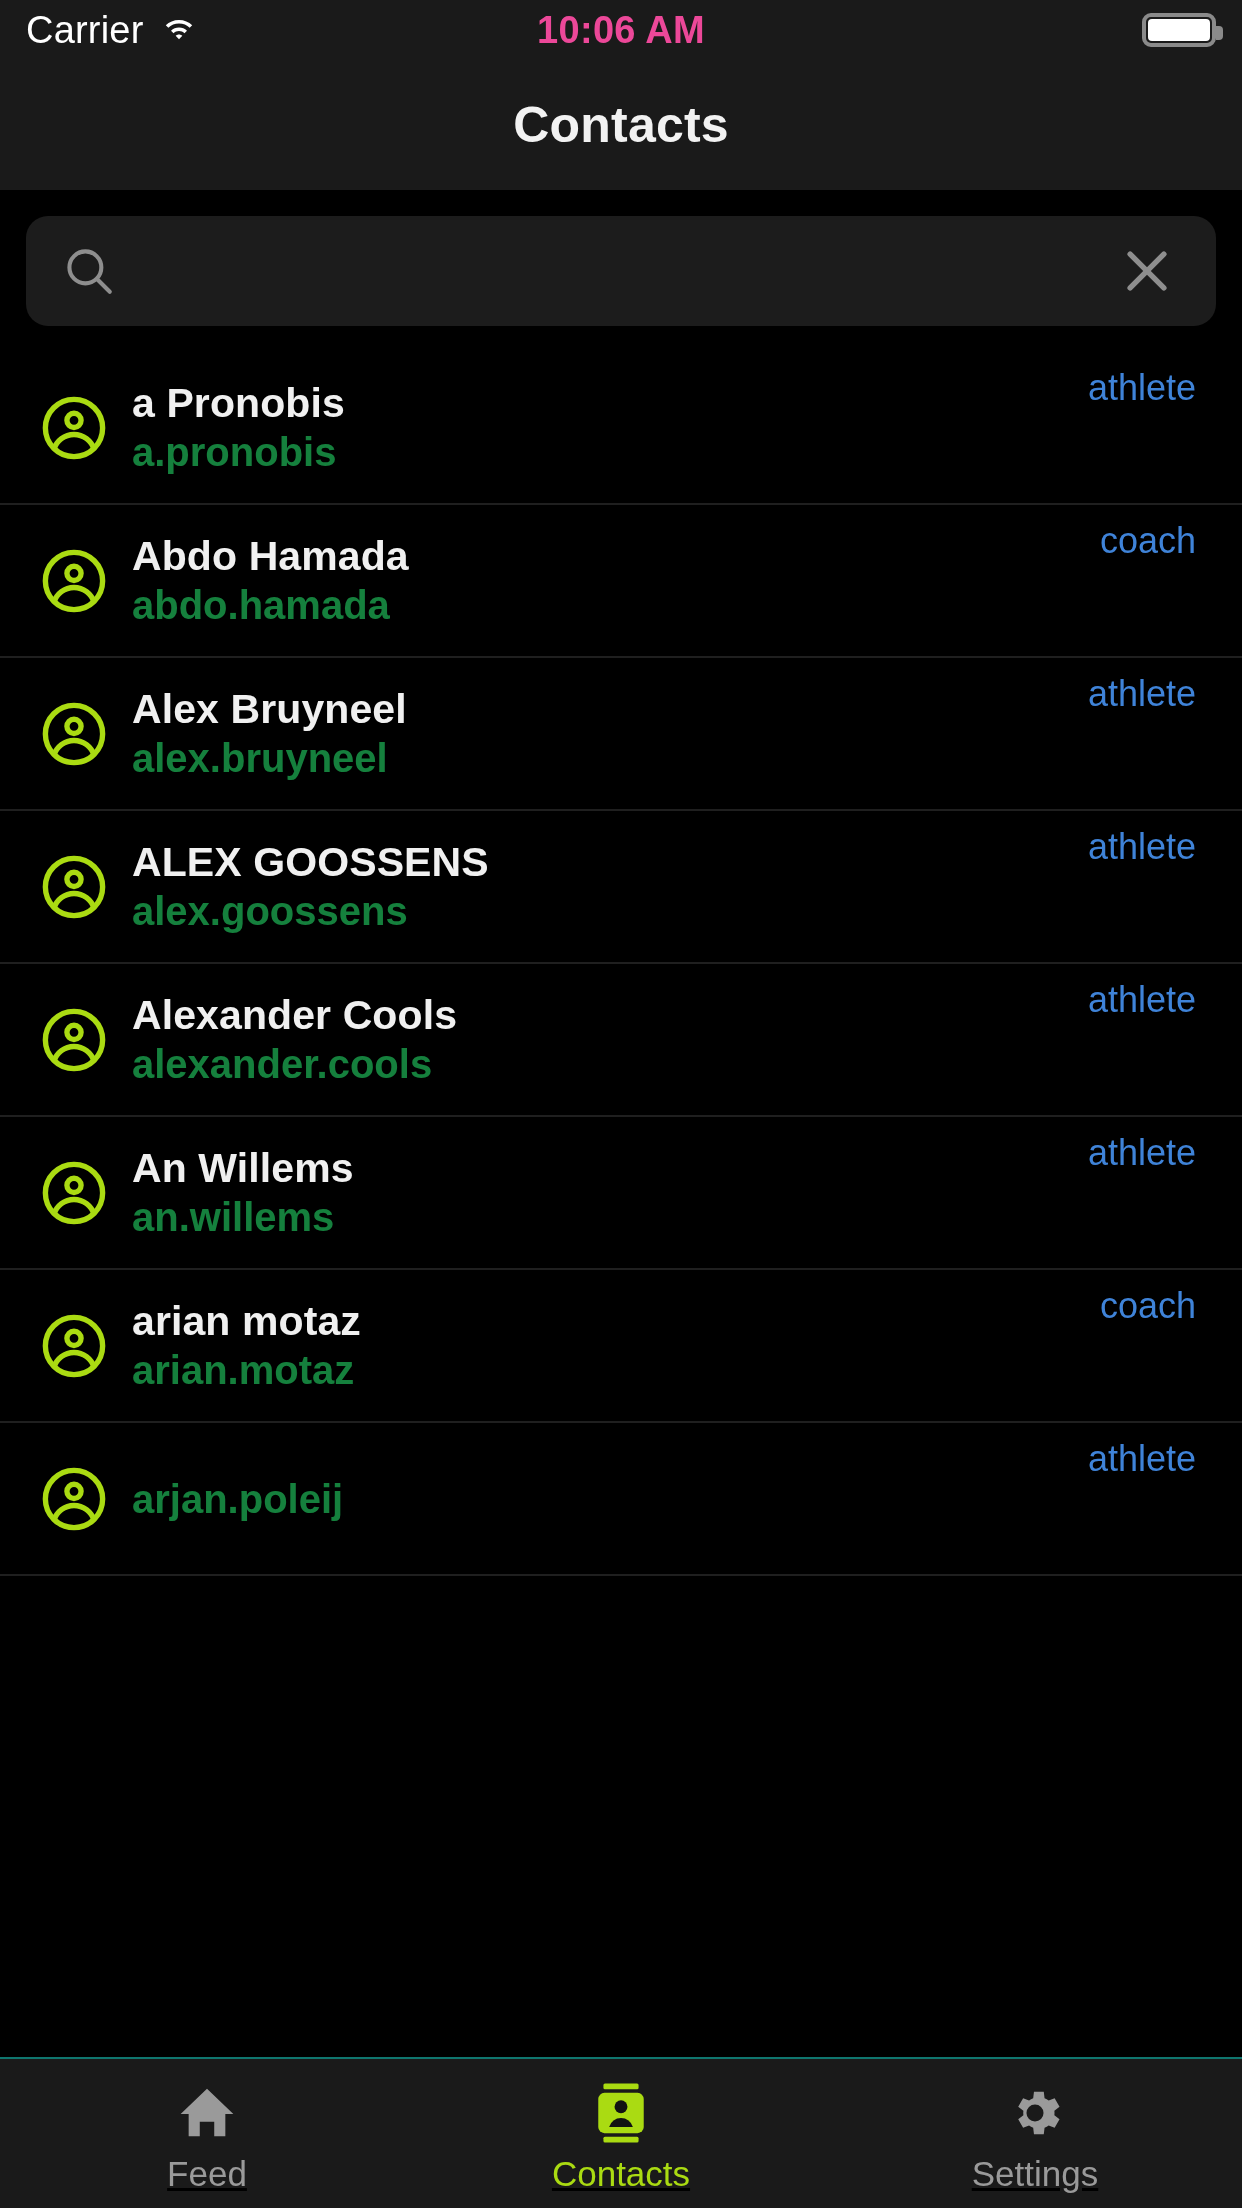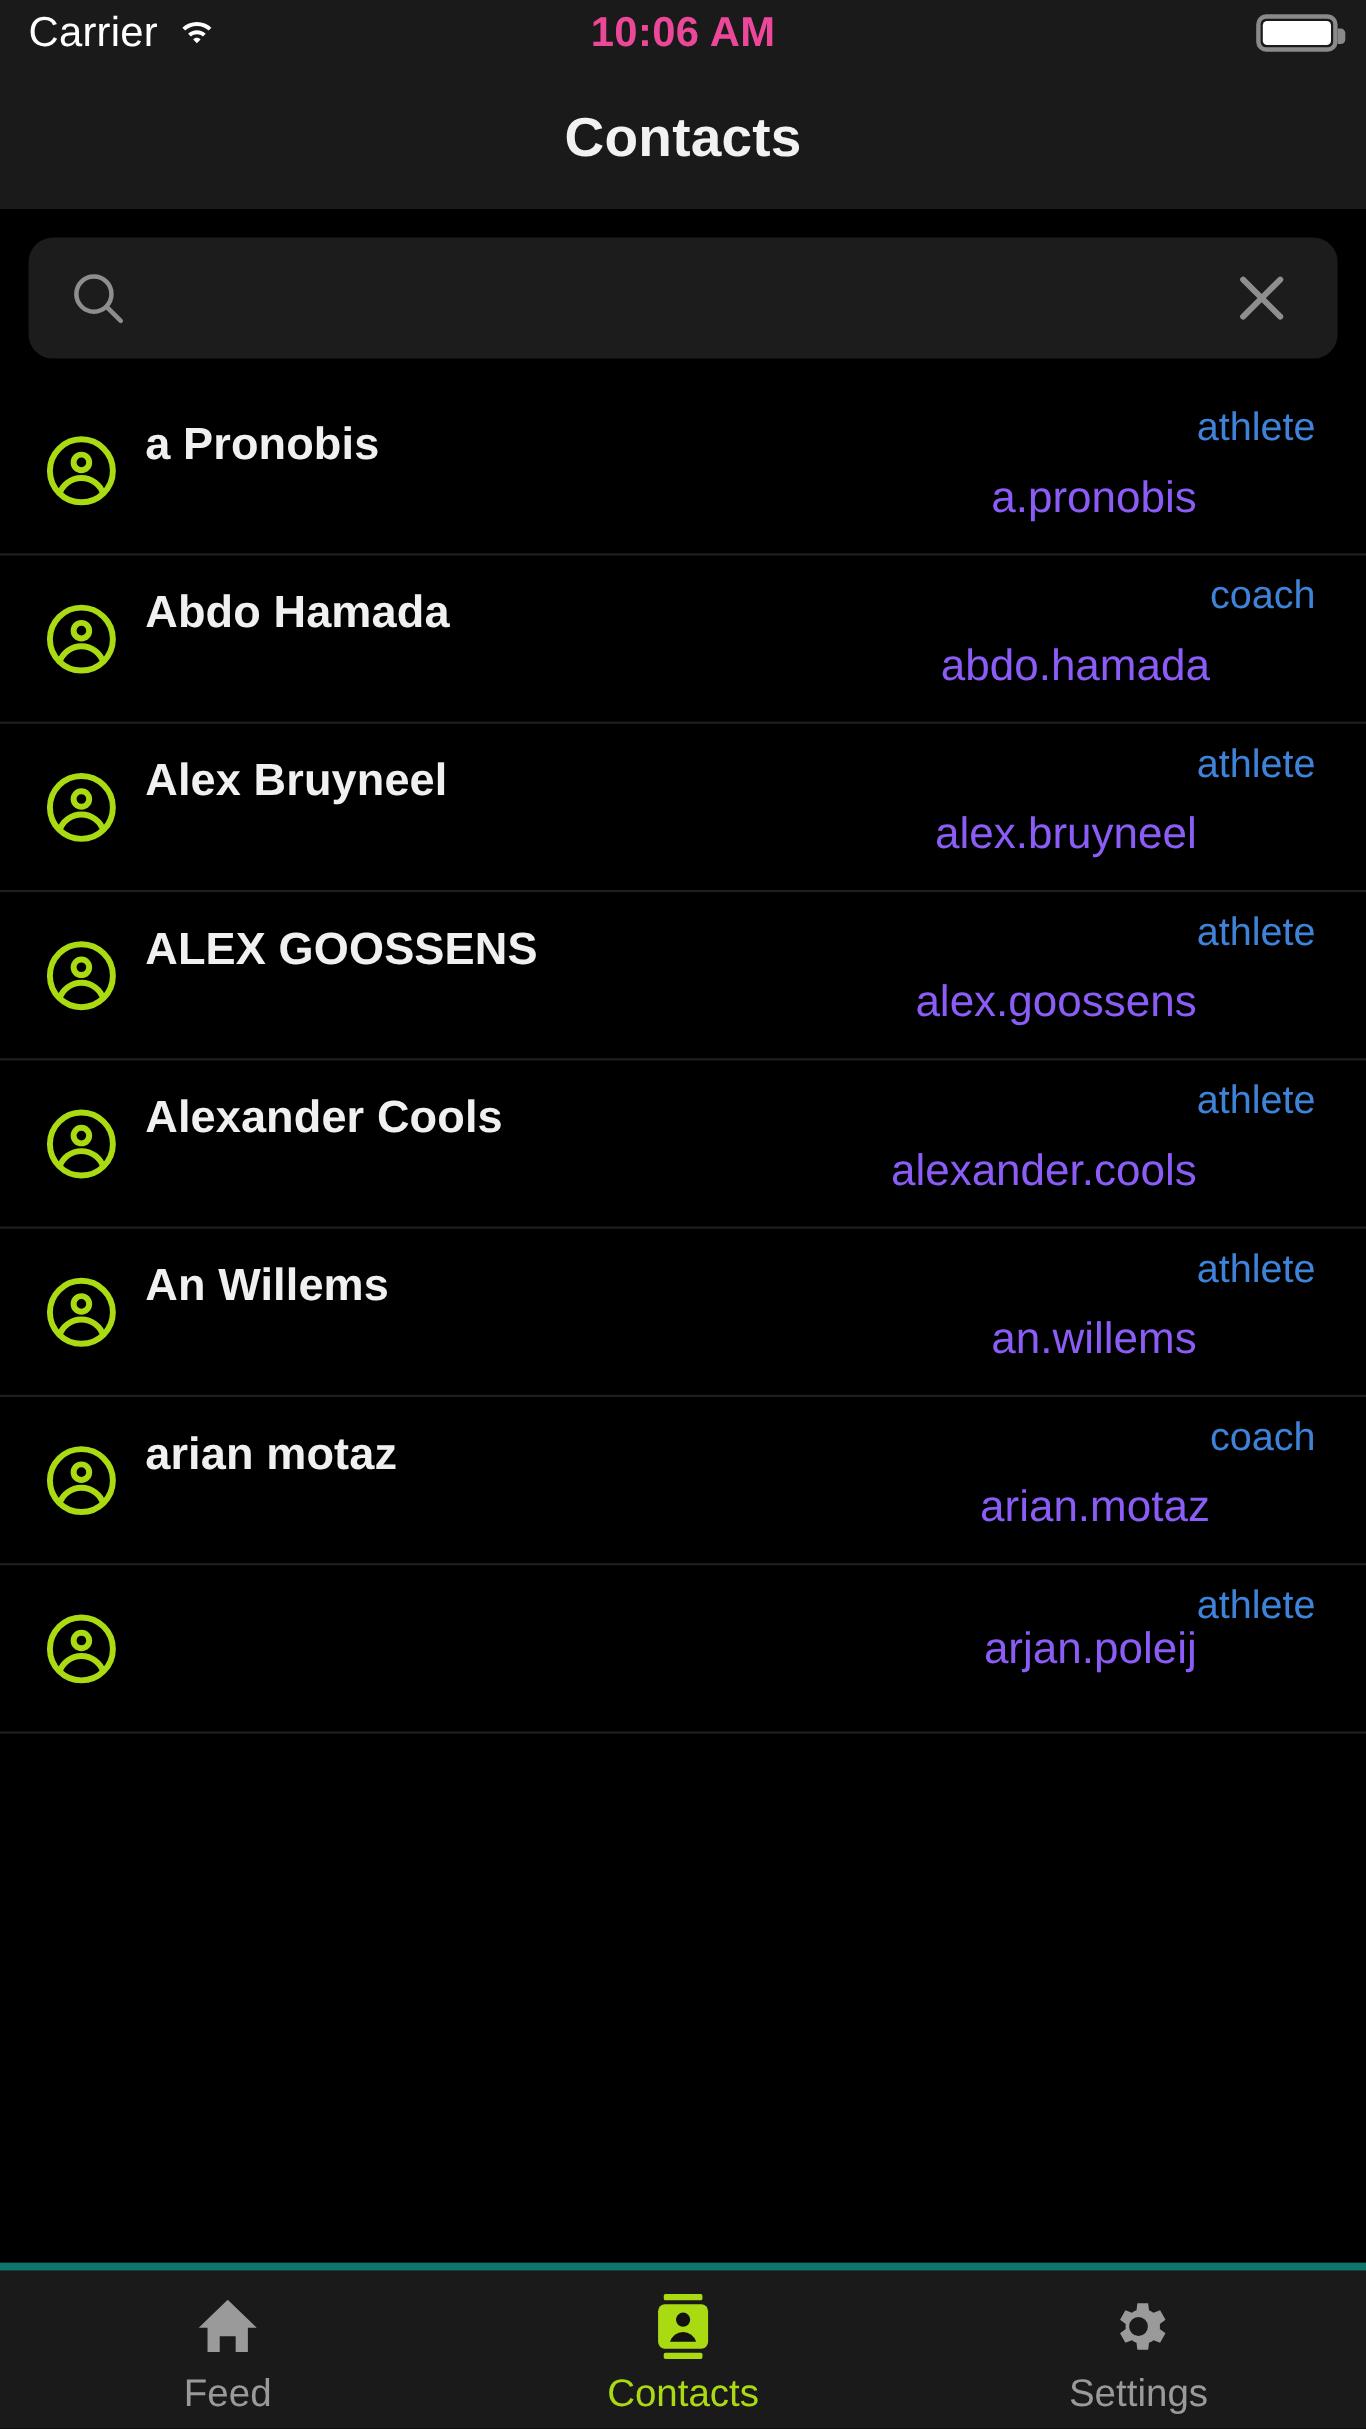--- a/index.html
+++ b/index.html
@@ -112,37 +112,37 @@
     justify-content:center;
     gap:6px;
     padding-left:10px;
   }
   .row-name{
     color:#f0f0f0; font-size:41px; font-weight:700;
     letter-spacing:0.1px; white-space:nowrap;
     line-height:1.05;
   }
   .row-user{
-    color:#8b5cf6; font-size:40px; font-weight:400;
-    white-space:nowrap; line-height:1.05;text-align:right;
+    color:#15803d; font-size:40px; font-weight:700;
+    white-space:nowrap; line-height:1.05;
   }
   .row-role{
     flex:0 0 auto;
     color:#3f83d8; font-size:36px; font-weight:400;
     align-self:flex-start;
     margin-top:15px;
     white-space:nowrap;
   }
 
   
   .tabbar{
     flex:0 0 151px;
     background:#1a1a1a;
-    border-top:7px solid #0f766e;
-    display:flex; align-items:stretch;
+    border-top:2px solid #0f766e;
+    display:flex; align-items:stretch;text-decoration:underline;
   }
   .tab{
     flex:1 1 33.333%;
     display:flex; flex-direction:column;
     align-items:center; justify-content:center;
     gap:10px;
     padding-top:8px;
     background:transparent; border:none; cursor:pointer;
   }
   .tab-icon{ width:62px; height:62px; display:block; }

